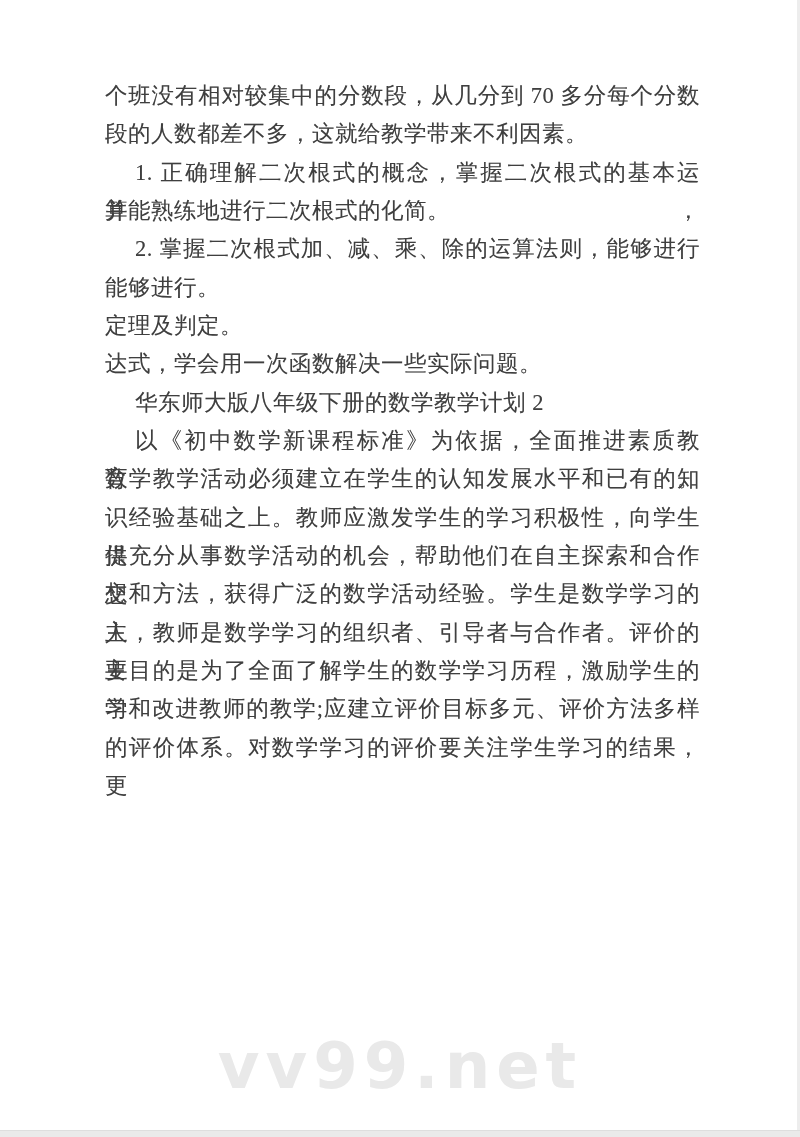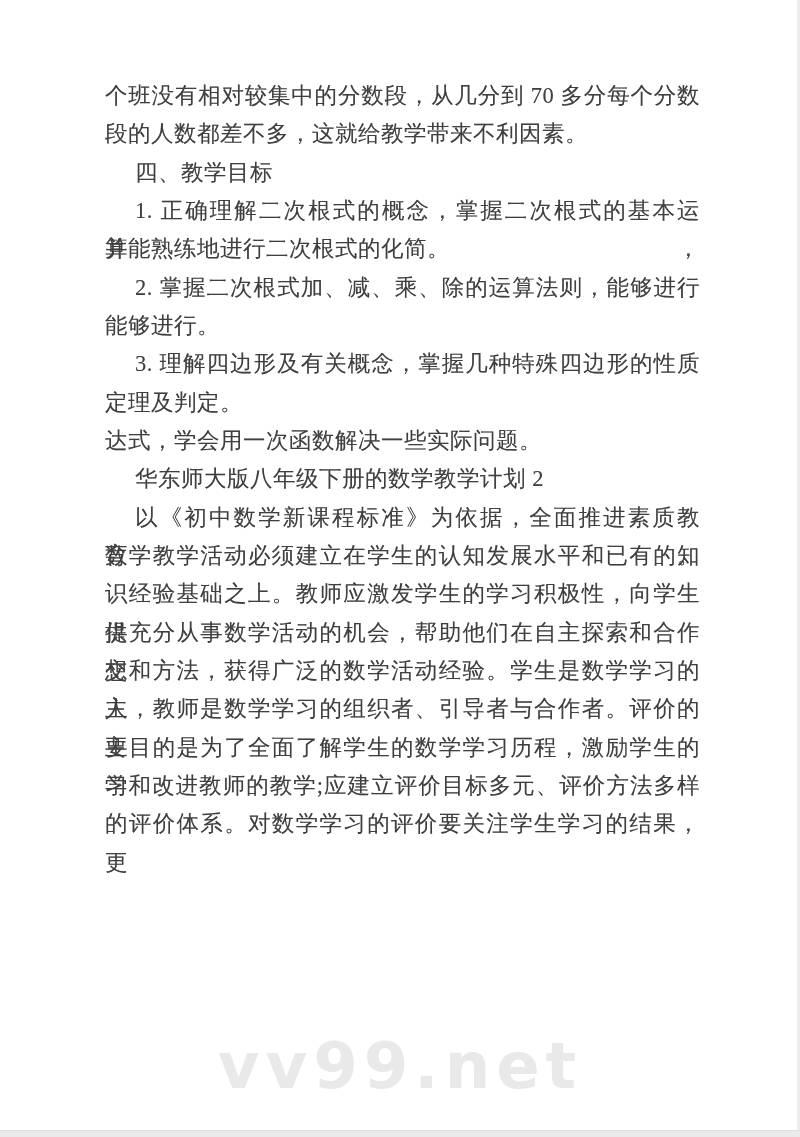--- a/index.html
+++ b/index.html
@@ -69,26 +69,24 @@
     border-top:1px solid #dedede;
   }
 </style>
 </head>
 <body>
 
 <div class="page">
   <div class="text-block">
       <div class="line justify">个班没有相对较集中的分数段，从几分到 70 多分每个分数</div>
       <div class="line">段的人数都差不多，这就给教学带来不利因素。</div>
-      <div class="line indent">四、教学目标</div>
       <div class="line indent justify">1. 正确理解二次根式的概念，掌握二次根式的基本运算，</div>
       <div class="line">并能熟练地进行二次根式的化简。</div>
       <div class="line indent justify">2. 掌握二次根式加、减、乘、除的运算法则，能够进行</div>
       <div class="line">能够进行。</div>
-      <div class="line indent justify">3. 理解四边形及有关概念，掌握几种特殊四边形的性质</div>
       <div class="line">定理及判定。</div>
       <div class="line">达式，学会用一次函数解决一些实际问题。</div>
       <div class="line indent">华东师大版八年级下册的数学教学计划 2</div>
       <div class="line indent justify">以《初中数学新课程标准》为依据，全面推进素质教育。</div>
       <div class="line justify">数学教学活动必须建立在学生的认知发展水平和已有的知</div>
       <div class="line justify">识经验基础之上。教师应激发学生的学习积极性，向学生提</div>
       <div class="line justify">供充分从事数学活动的机会，帮助他们在自主探索和合作交</div>
       <div class="line justify">想和方法，获得广泛的数学活动经验。学生是数学学习的主</div>
       <div class="line justify">人，教师是数学学习的组织者、引导者与合作者。评价的主</div>
       <div class="line justify">要目的是为了全面了解学生的数学学习历程，激励学生的学</div>

